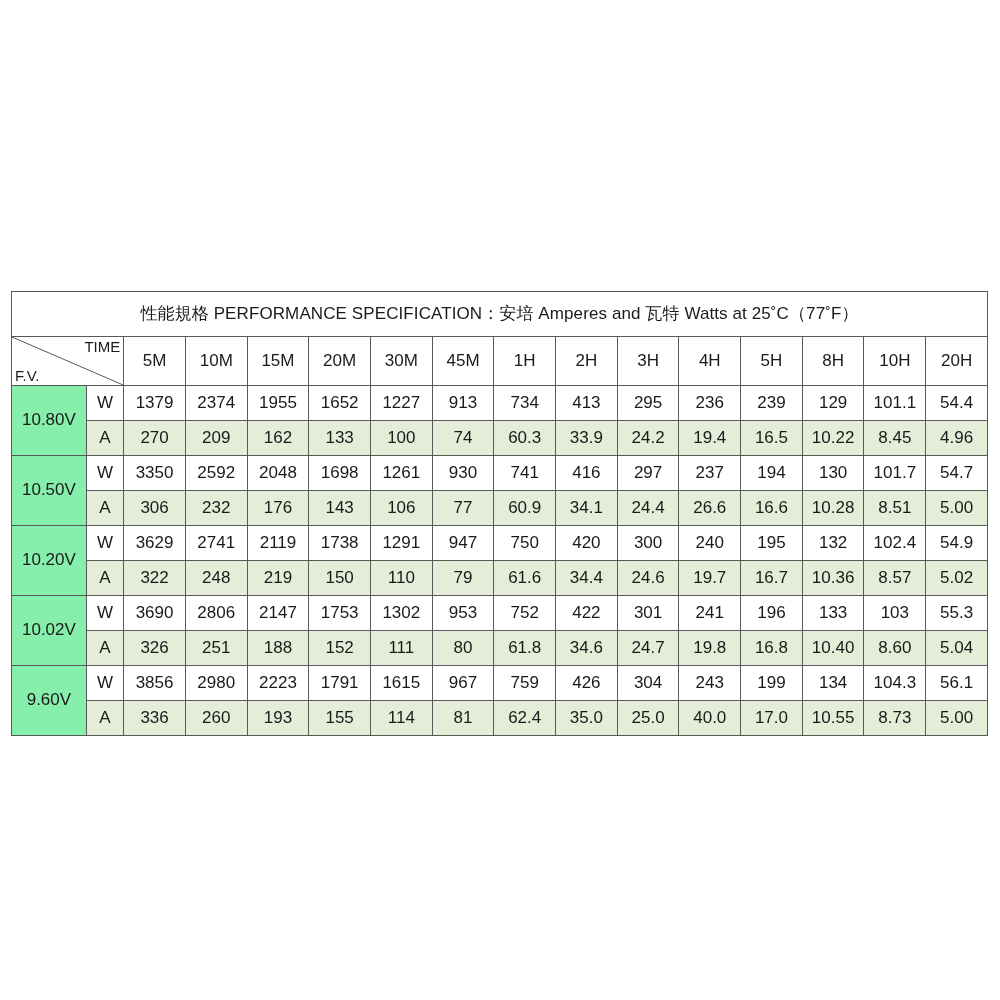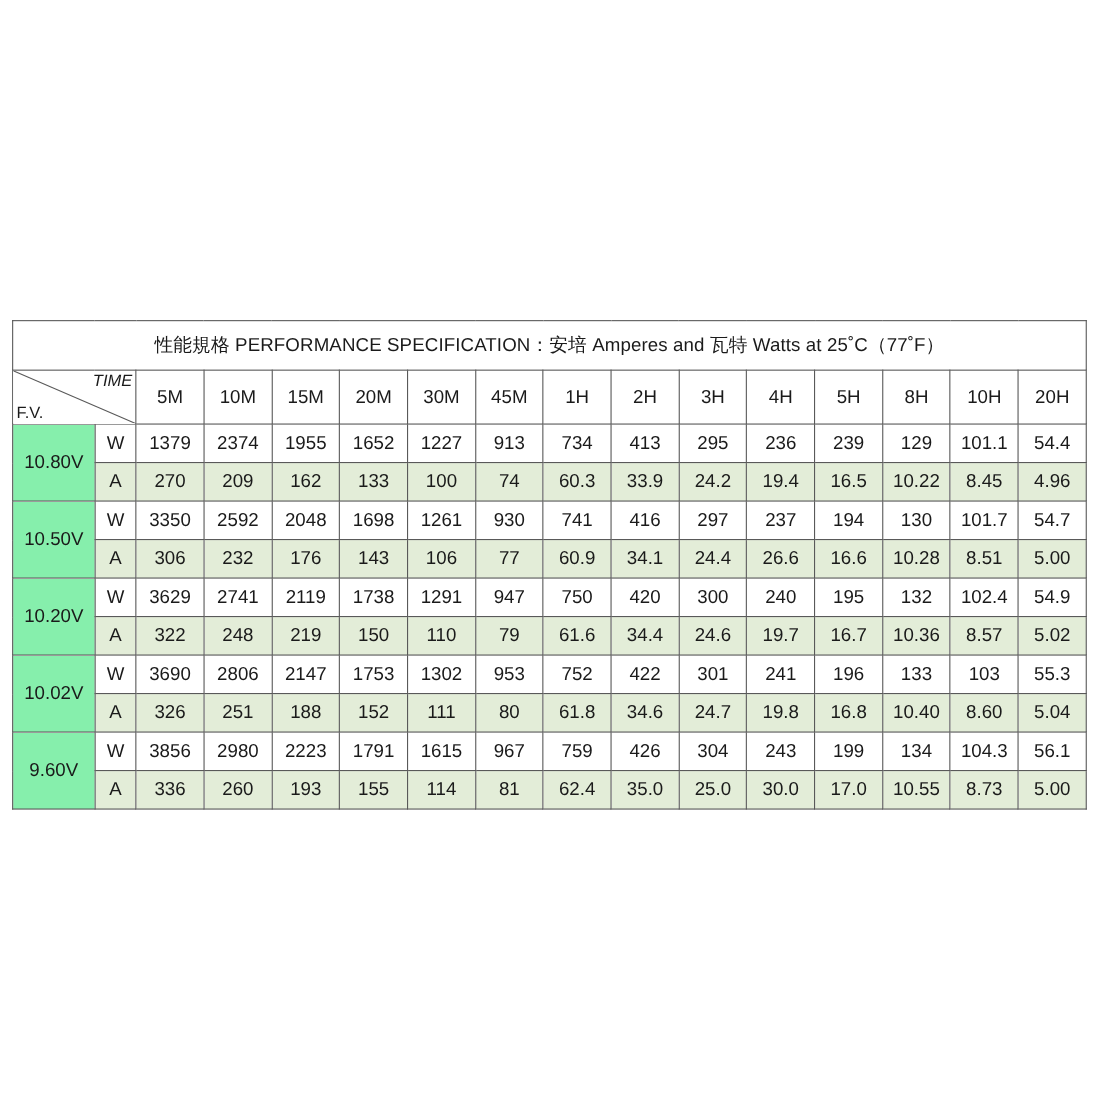--- a/index.html
+++ b/index.html
@@ -63,21 +63,20 @@
     left: 0; top: 0;
     width: 100%; height: 100%;
     display: block;
   }
   .corner-time {
     position: absolute;
     right: 3px;
     top: 2px;
     font-size: 15px;
     z-index: 2;
-    font-style: italic;
   }
   .corner-fv {
     position: absolute;
     left: 3px;
     bottom: 1px;
     font-size: 15px;
     z-index: 2;
   }
 
   
@@ -319,21 +318,21 @@
           <td class="unit">A</td>
           <td class="datacell">336</td>
           <td class="datacell">260</td>
           <td class="datacell">193</td>
           <td class="datacell">155</td>
           <td class="datacell">114</td>
           <td class="datacell">81</td>
           <td class="datacell">62.4</td>
           <td class="datacell">35.0</td>
           <td class="datacell">25.0</td>
-          <td class="datacell">30.0</td>
+          <td class="datacell">40.0</td>
           <td class="datacell">17.0</td>
           <td class="datacell">10.55</td>
           <td class="datacell">8.73</td>
           <td class="datacell">5.00</td>
         </tr>
       </tbody>
   </table>
 </div>
 
 </body></html>

